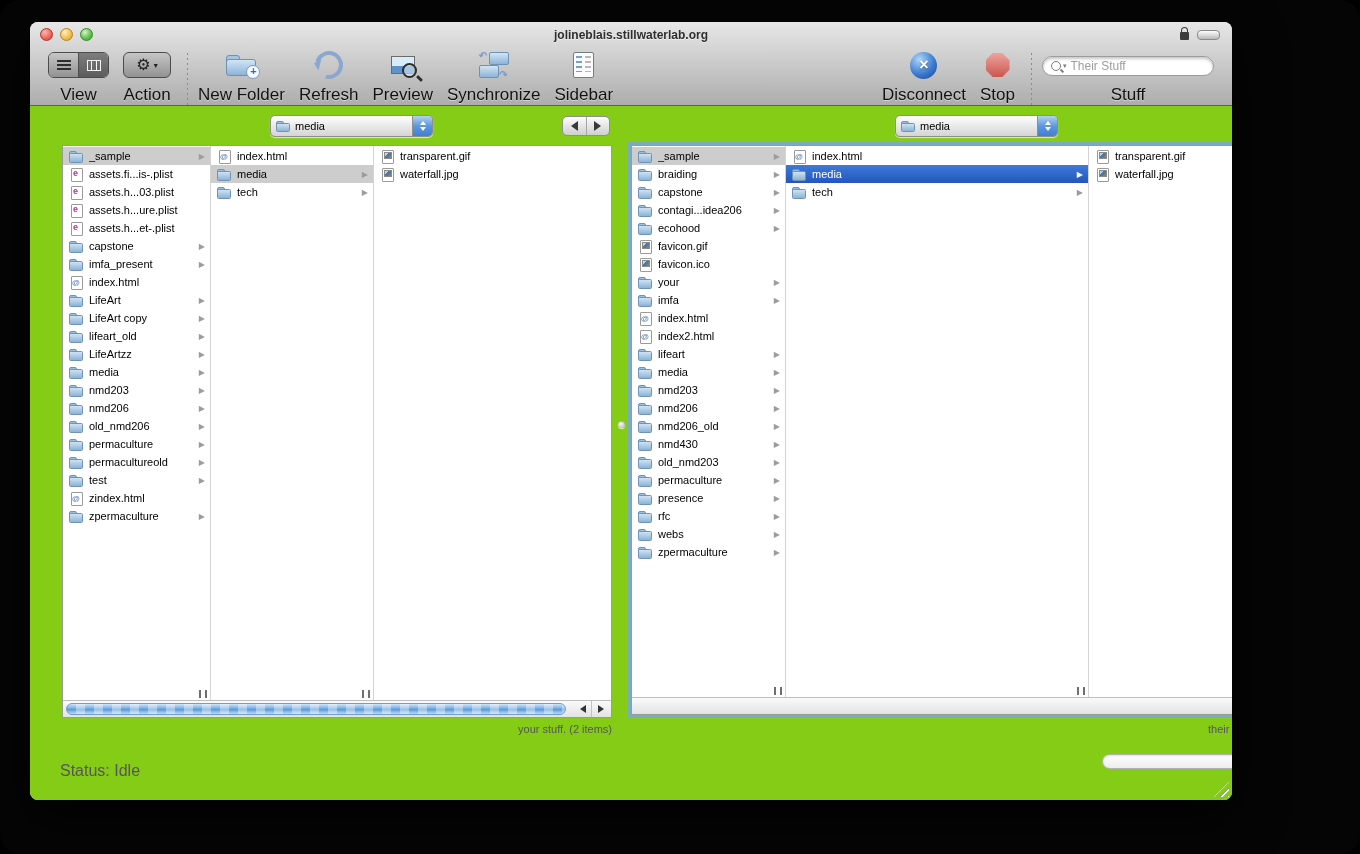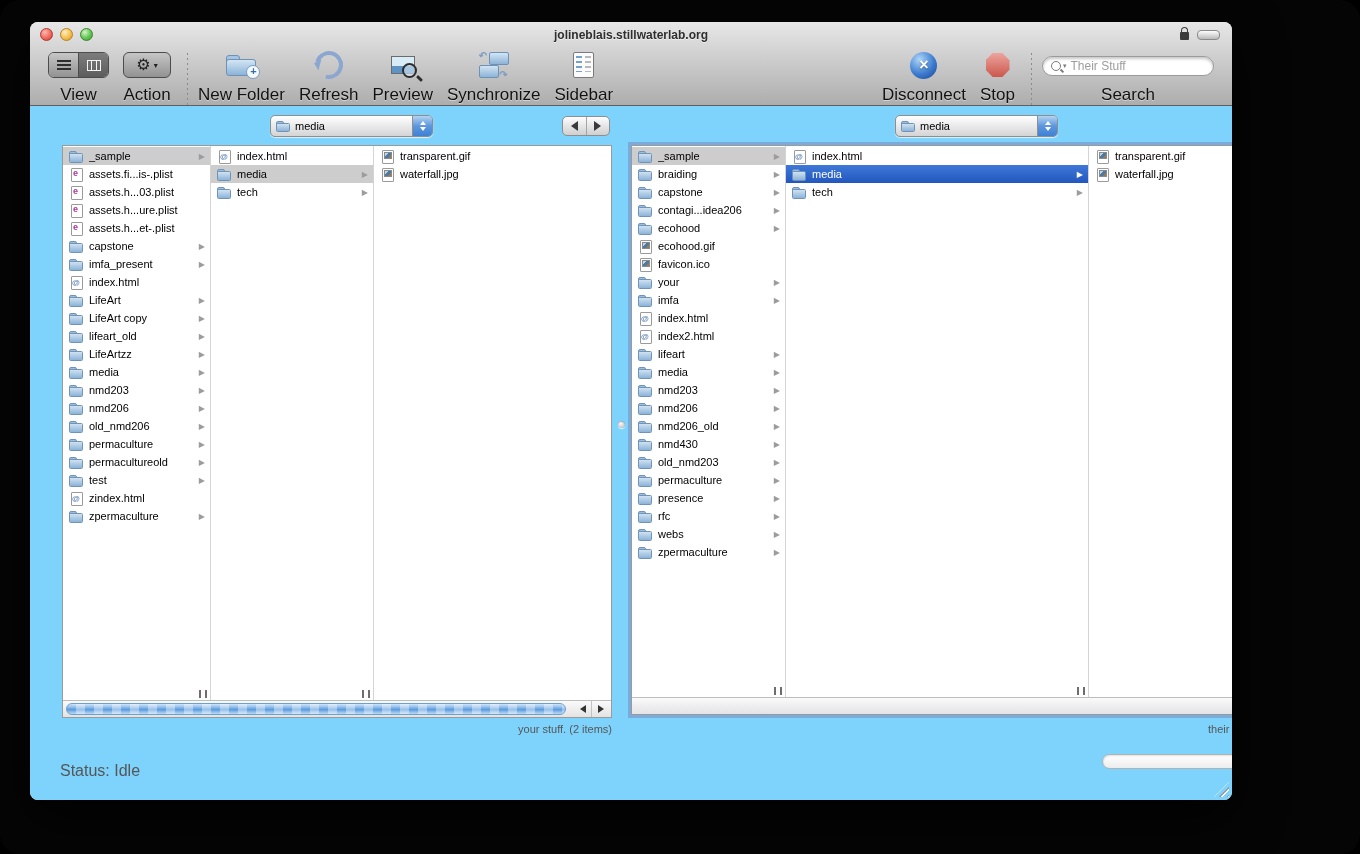--- a/index.html
+++ b/index.html
@@ -70,21 +70,21 @@
       clip-path:polygon(30% 0,70% 0,100% 30%,100% 70%,70% 100%,30% 100%,0 70%,0 30%);}
   .searchwrap{display:flex;flex-direction:column;align-items:center;justify-content:flex-end;margin-right:4px;}
   .searchfield{width:172px;height:20px;border-radius:11px;background:#fff;border:1px solid #9b9b9b;box-shadow:inset 0 2px 3px rgba(0,0,0,.22);
       display:flex;align-items:center;padding:8px 8px;box-sizing:border-box;gap:2px;}
   .mag{width:8px;height:8px;border:1.8px solid #7b7b7b;border-radius:50%;position:relative;flex:none;}
   .mag::after{content:"";position:absolute;right:-3px;bottom:-3px;width:1.8px;height:4px;background:#7b7b7b;transform:rotate(-45deg);}
   .magdd{font-size:7px;color:#7b7b7b;flex:none;}
   .searchfield input{border:none;outline:none;flex:1;min-width:0;font-size:12px;font-family:"Liberation Sans",sans-serif;color:#444;background:transparent;}
   .searchfield input::placeholder{color:#9d9d9d;}
   
-  .content{position:relative;height:694px;background:#7dd3fc;}
+  .content{position:relative;height:694px;background:#84cc16;}
   
   .popup{position:absolute;top:9px;height:22px;width:163px;border:1px solid #8e8e8e;border-radius:5px;
       background:linear-gradient(#ffffff,#d4d4d4);display:flex;align-items:center;box-sizing:border-box;padding-left:5px;
       box-shadow:0 1px 1px rgba(255,255,255,.7);}
   .popup .val{flex:1;font-size:11px;color:#000;margin-left:5px;}
   .stepper{width:19px;height:100%;border-left:1px solid #8e8e8e;border-radius:0 4px 4px 0;
       background:linear-gradient(#b4d2f0,#5e97dd 50%,#3f7fd4);display:flex;flex-direction:column;align-items:center;justify-content:center;gap:2px;}
   .stepper .up{width:0;height:0;border:3.5px solid transparent;border-bottom:4.5px solid #fff;border-top:none;}
   .stepper .dn{width:0;height:0;border:3.5px solid transparent;border-top:4.5px solid #fff;border-bottom:none;}
   .mini-folder{width:14px;height:11px;position:relative;flex:none;}
@@ -266,21 +266,21 @@
         <div class="tsep"></div>
 
         <div class="searchwrap">
           <div class="ticon" style="height:34px;">
             <div class="searchfield">
               <span class="mag"></span>
               <span class="magdd">▾</span>
               <input type="text" placeholder="Their Stuff" style="">
             </div>
           </div>
-          <div class="tlabel">Search</div>
+          <div class="tlabel">Stuff</div>
         </div>
       </div>
     </div>
 
     <div class="content">
 
       <div class="popup" style="left:240px;">
         <span class="mini-folder"></span>
         <span class="val">media</span>
         <span class="stepper">
@@ -484,21 +484,21 @@
                 <span class="fname">contagi...idea206</span>
                 <span class="arrow">▶</span>
               </div>
               <div class="row">
                 <span class="ficon folder"></span>
                 <span class="fname">ecohood</span>
                 <span class="arrow">▶</span>
               </div>
               <div class="row">
                 <span class="ficon image"></span>
-                <span class="fname">ecohood.gif</span>
+                <span class="fname">favicon.gif</span>
               </div>
               <div class="row">
                 <span class="ficon image"></span>
                 <span class="fname">favicon.ico</span>
               </div>
               <div class="row">
                 <span class="ficon folder"></span>
                 <span class="fname">your</span>
                 <span class="arrow">▶</span>
               </div>

